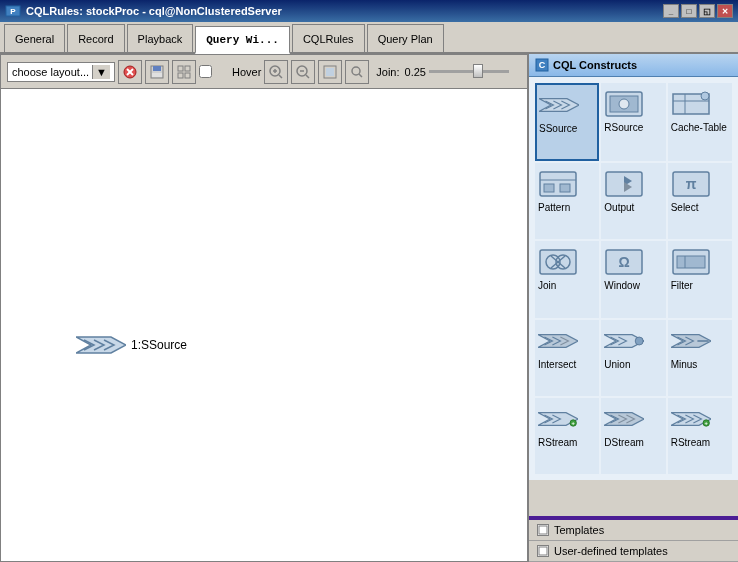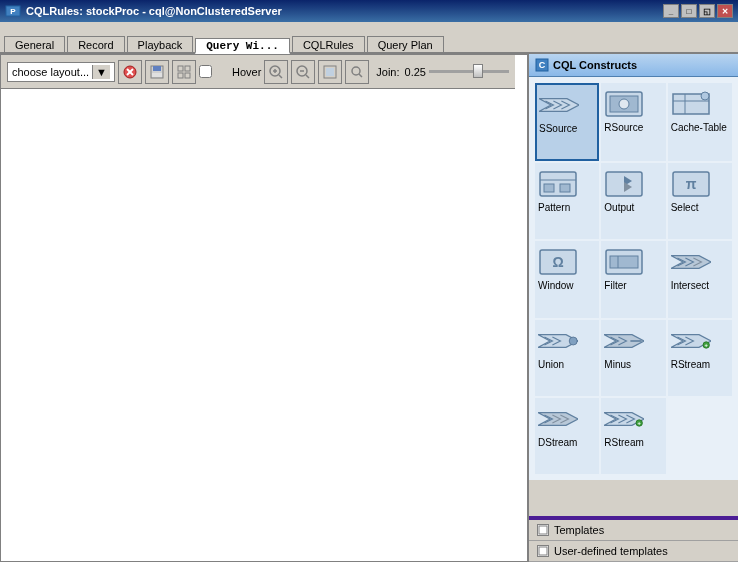--- a/index.html
+++ b/index.html
@@ -56,21 +56,21 @@
       height: 32px;
     }
     .tab {
       padding: 3px 10px;
       font-size: 11px;
       border: 1px solid #808080;
       border-bottom: none;
       background: #d4d0c8;
       cursor: pointer;
       margin-right: 2px;
-      height: 16px;
+      height: 28px;
       display: flex;
       align-items: center;
     }
     .tab.active {
       background: #ffffff;
       font-weight: bold;
       border-bottom: 2px solid white;
       margin-bottom: -2px;
       z-index: 1;
       font-family: Liberation Mono, monospace;
@@ -81,21 +81,21 @@
       display: flex;
       height: calc(562px - 22px - 32px);
     }
 
     
     .canvas-area {
       flex: 1;
       background: #ffffff;
       border: 1px solid #808080;
       display: flex;
-      flex-direction: row;
+      flex-direction: column;
     }
 
     
     .toolbar {
       background: #d4d0c8;
       border-bottom: 1px solid #808080;
       padding: 4px 6px;
       display: flex;
       align-items: center;
       gap: 3px;
@@ -465,20 +465,32 @@
       <div class="construct-item">
         <div class="construct-icon">
           <svg width="40" height="28" viewBox="0 0 40 28">
             <rect x="2" y="2" width="36" height="24" fill="#c8d8e8" stroke="#6080a0" stroke-width="1.5" rx="2"></rect>
             <text x="20" y="19" text-anchor="middle" font-size="14" fill="#6080a0" font-weight="bold">π</text>
           </svg>
         </div>
         <span class="construct-label">Select</span>
       </div>
 
+      <div class="construct-item">
+        <div class="construct-icon">
+          <svg width="40" height="28" viewBox="0 0 40 28">
+            <rect x="2" y="2" width="36" height="24" fill="#c8d8e8" stroke="#6080a0" stroke-width="1.5" rx="2"></rect>
+            <circle cx="15" cy="14" r="7" fill="none" stroke="#6080a0" stroke-width="1.5"></circle>
+            <circle cx="25" cy="14" r="7" fill="none" stroke="#6080a0" stroke-width="1.5"></circle>
+            <line x1="13" y1="8" x2="27" y2="20" stroke="#6080a0" stroke-width="1.5"></line>
+            <line x1="27" y1="8" x2="13" y2="20" stroke="#6080a0" stroke-width="1.5"></line>
+          </svg>
+        </div>
+        <span class="construct-label">Join</span>
+      </div>
 
       <div class="construct-item">
         <div class="construct-icon">
           <svg width="40" height="28" viewBox="0 0 40 28">
             <rect x="2" y="2" width="36" height="24" fill="#c8d8e8" stroke="#6080a0" stroke-width="1.5" rx="2"></rect>
             <text x="20" y="19" text-anchor="middle" font-size="14" fill="#6080a0" font-weight="bold">Ω</text>
           </svg>
         </div>
         <span class="construct-label">Window</span>
       </div>

